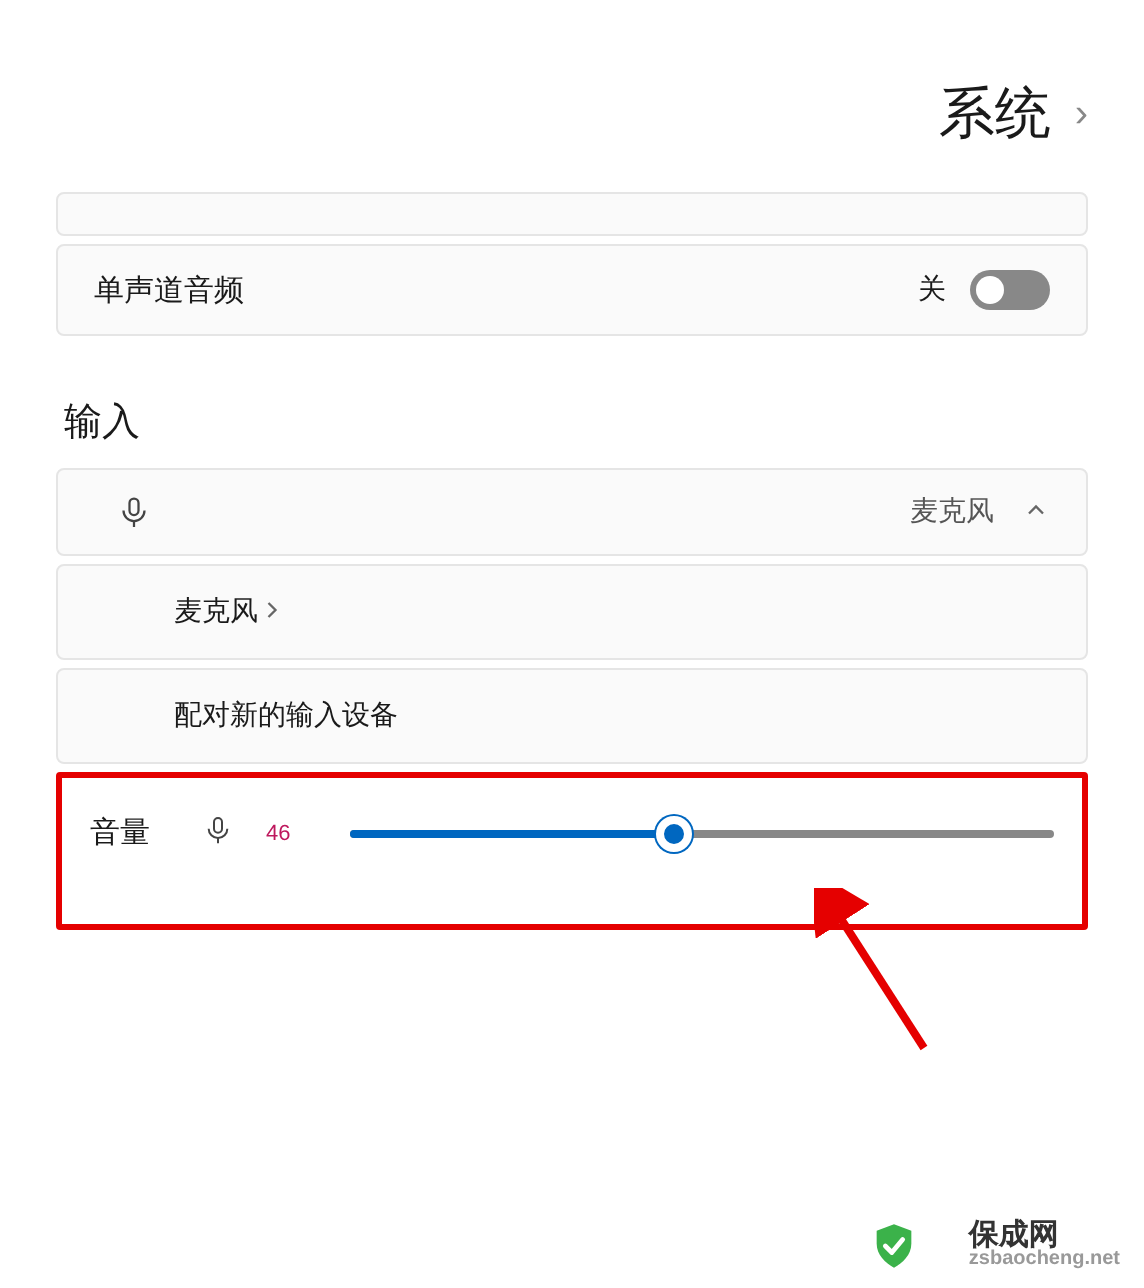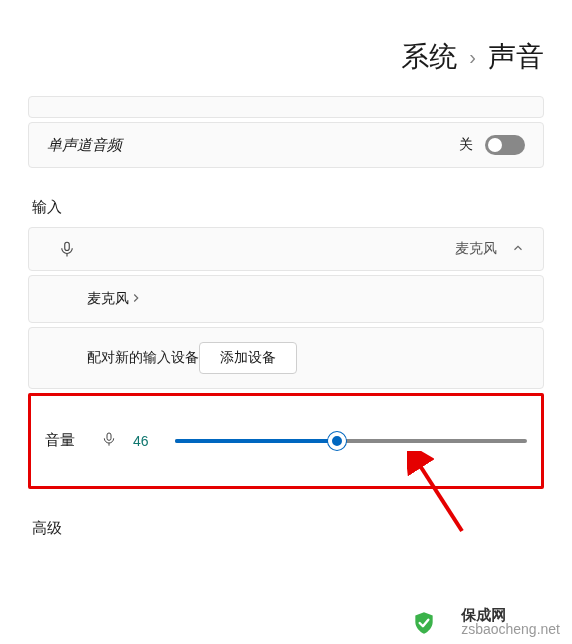--- a/index.html
+++ b/index.html
@@ -35,42 +35,42 @@
     }
     .card {
       border: 1px solid #e5e5e5;
       border-radius: 4px;
       background: #fafafa;
       padding: 12px 18px;
       display: flex;
       align-items: center;
       margin-bottom: 4px;
     }
-    .card .text-block { flex: 1; font-style: italic; }
+    .card .text-block { flex: 1; }
     .card .title { font-size: 15px; color: #1a1a1a; }
     .card .subtitle { font-size: 12px; color: #888; margin-top: 2px; }
     .toggle-label { font-size: 14px; color: #1a1a1a; margin-right: 12px; }
     .toggle {
       width: 40px; height: 20px;
       border-radius: 10px;
       background: #888;
       position: relative;
       display: inline-block;
       flex-shrink: 0;
     }
     .toggle::after {
       content: "";
       position: absolute;
       width: 14px; height: 14px;
       background: #fff;
       border-radius: 50%;
       top: 3px; left: 3px;
     }
     .section-label {
-      font-size: 15px;
+      font-size: 19px;
       padding: 26px 4px 10px 4px;
       font-weight: 400;
     }
     .icon-cell {
       width: 40px;
       display: flex;
       justify-content: center;
       flex-shrink: 0;
     }
     .right-text { font-size: 14px; color: #555; margin-right: 14px; }
@@ -94,30 +94,30 @@
       padding: 6px 20px;
       font-size: 14px;
       color: #1a1a1a;
       cursor: pointer;
       font-family: inherit;
     }
     .highlight-box {
       border: 3px solid #e50000;
       border-radius: 2px;
       margin: 0;
-      padding: 35px 14px 36px 14px;
+      padding: 18px 14px 36px 14px;
       position: relative;
     }
     .volume-row {
       display: flex;
       align-items: center;
       gap: 14px;
     }
     .volume-label { font-size: 15px; min-width: 42px; }
-    .slider-value { font-size: 14px; color: #0f766e; width: 28px; }
+    .slider-value { font-size: 11px; color: #be185d; width: 28px; }
     .slider-track {
       flex: 1;
       height: 4px;
       background: #888;
       position: relative;
       border-radius: 2px;
     }
     .slider-fill {
       position: absolute;
       left: 0; top: 0; bottom: 0;
@@ -142,41 +142,40 @@
     }
     .advanced {
       padding: 30px 4px 10px 4px;
       font-size: 15px;
     }
     .watermark {
       position: absolute;
       right: 12px;
       bottom: 8px;
       display: flex;
-      align-items: flex-end;
+      align-items: flex-start;
       gap: 24px;
     }
     .watermark .shield {
       width: 26px; height: 26px;
       display: flex;
       align-items: center;
       justify-content: center;
     }
     .watermark .wm-text { display: flex; flex-direction: column; line-height: 1; }
     .watermark .wm-top { font-size: 15px; font-weight: 600; color: #333; }
-    .watermark .wm-bot { font-size: 14px; color: #999; margin-top: 0px; }
+    .watermark .wm-bot { font-size: 10px; color: #999; margin-top: 0px; font-weight: bold; }
     .mic-svg { width: 18px; height: 18px; stroke: #444; fill: none; stroke-width: 1.5; }
   </style>
 </head>
 <body>
 
 <div class="breadcrumb">
   <span class="parent">系统</span>
   <span class="sep">›</span>
-  <span class="current">声音</span>
 </div>
 
 <div class="content">
   <div class="card-empty"></div>
 
   <div class="card">
     <div class="text-block">
       <div class="title">单声道音频</div>
     </div>
     <span class="toggle-label">关</span>
@@ -211,21 +210,20 @@
       <svg width="14" height="14" viewBox="0 0 24 24" fill="none" stroke="#666" stroke-width="2">
           <polyline points="9 6 15 12 9 18"></polyline>
         </svg>
     </span>
   </div>
 
   <div class="nested-card">
     <div class="text-block">
       <div class="title">配对新的输入设备</div>
     </div>
-    <button class="btn-outline">添加设备</button>
   </div>
 
   <div class="highlight-box">
     <div class="volume-row">
       <span class="volume-label">音量</span>
       <span style="margin-left:auto;margin-right:2px;">
         <svg class="mic-svg" viewBox="0 0 24 24" style="width:16px;height:16px;">
             <rect x="9" y="3" width="6" height="11" rx="3"></rect>
             <path d="M5 11a7 7 0 0 0 14 0"></path>
             <line x1="12" y1="18" x2="12" y2="22"></line>
@@ -240,21 +238,20 @@
     <svg class="arrow-pointer" width="70" height="90">
       <defs>
           <marker id="ah" markerWidth="8" markerHeight="8" refX="2" refY="4" orient="auto">
             <path d="M0,0 L8,4 L0,8 Z" fill="#e50000"></path>
           </marker>
         </defs>
       <line x1="55" y1="80" x2="10" y2="10" stroke="#e50000" stroke-width="4" marker-end="url(#ah)"></line>
     </svg>
   </div>
 
-  <div class="advanced">高级</div>
 </div>
 
 <div class="watermark">
   <span class="shield">
     <svg width="26" height="26" viewBox="0 0 24 24">
         <path d="M12 2 L20 5 V11 C20 16 16 20 12 22 C8 20 4 16 4 11 V5 Z" fill="#3bb24a"></path>
         <path d="M8 12 L11 15 L16 9" stroke="#fff" stroke-width="2.2" fill="none" stroke-linecap="round" stroke-linejoin="round"></path>
       </svg>
   </span>
   <span class="wm-text">

